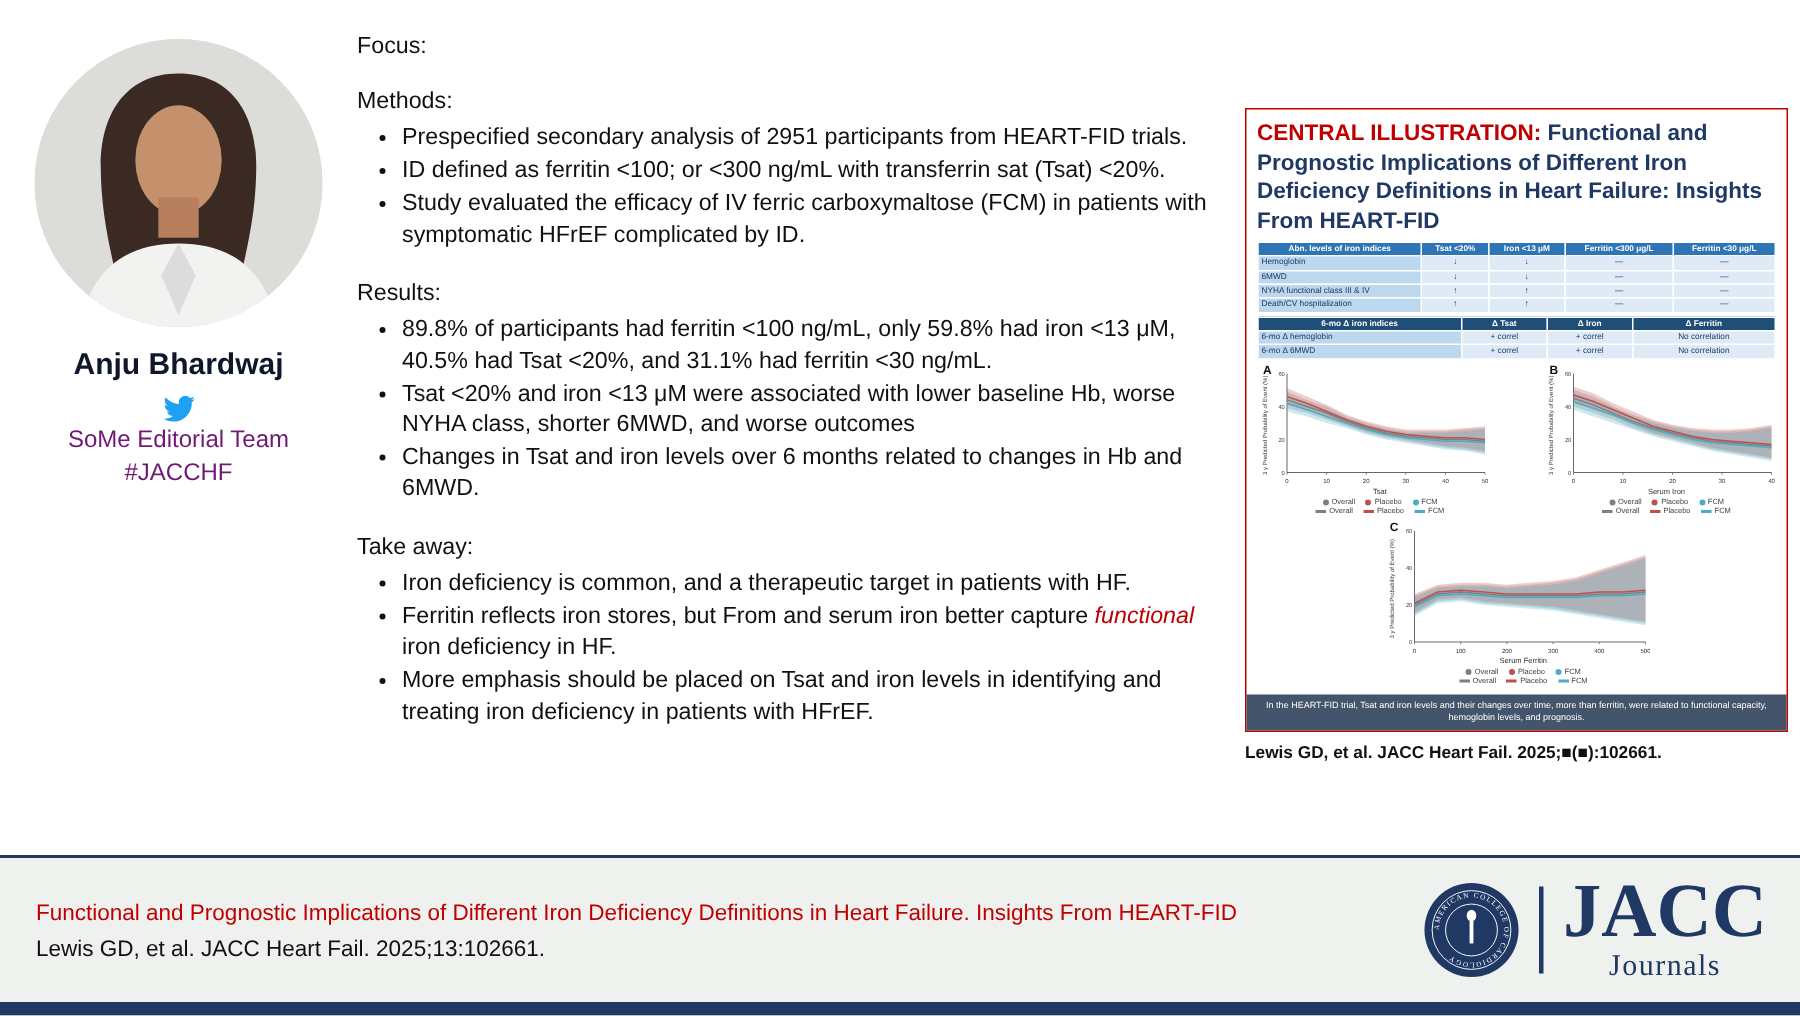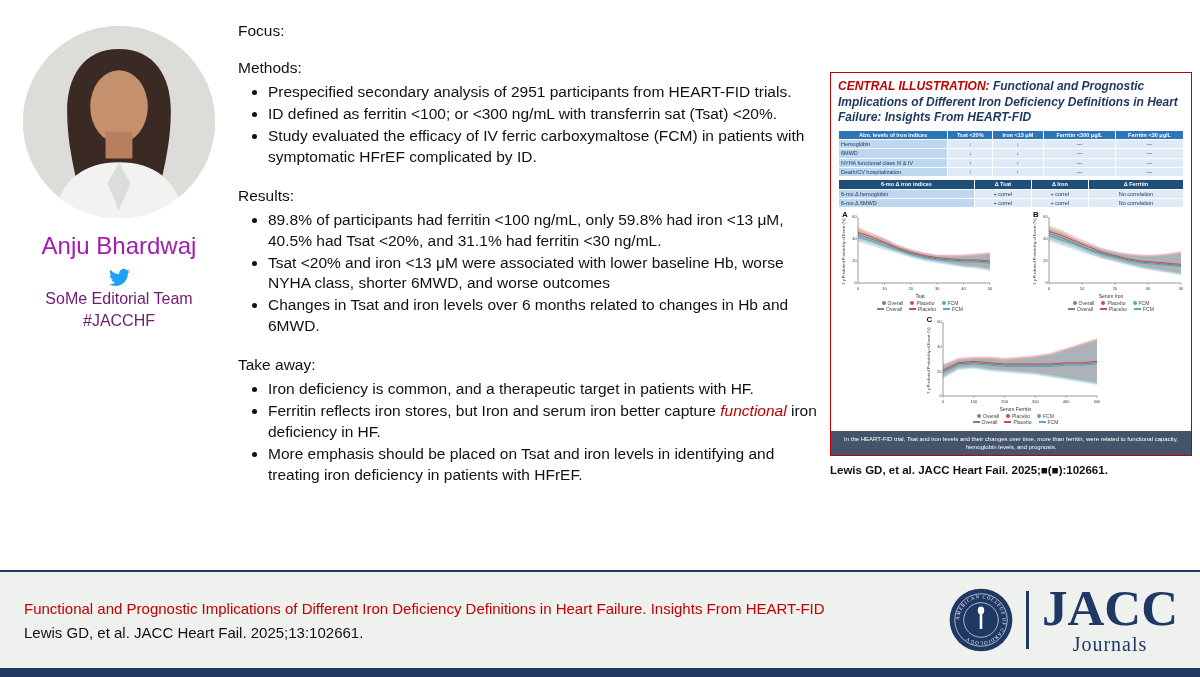--- a/index.html
+++ b/index.html
@@ -7,37 +7,37 @@
   .canvas {
     position: relative; width: 1200px; height: 677px; background: #ffffff;
     font-family: "Liberation Sans", sans-serif; overflow: hidden; margin: 0 auto;
   }
   .main-area { display: flex; height: 570px; }
 
   
   .profile { flex: 0 0 238px; display: flex; flex-direction: column; align-items: center; padding-top: 26px; }
   .avatar { width: 192px; height: 192px; border-radius: 50%; overflow: hidden; flex: 0 0 auto; background: #dcdcd8; }
   .avatar svg { display: block; width: 100%; height: 100%; }
-  .name { margin-top: 14px; font-size: 24px; font-weight: 400; color: #a21caf; }
+  .name { margin-top: 14px; font-size: 20px; font-weight: 700; color: #0f172a; }
   .handle { display: flex; align-items: center; gap: 7px; font-size: 21px; font-weight: 700; color: #222; margin-top: 7px; }
   .handle svg { width: 21px; height: 21px; }
   .org { margin-top: 0; text-align: center; font-size: 16px; color: #701a75; line-height: 1.35; }
 
   
   .content { flex: 1 1 auto; padding: 22px 12px 0 0; color: #111; }
   .heading { font-size: 15.5px; margin: 19px 0 5px 0; }
   .heading:first-child { margin-top: 0; }
   .content ul { margin: 0; padding-left: 30px; }
   .content li { font-size: 15.5px; line-height: 1.35; margin: 1px 0; }
   .em-red { color: #c00000; font-style: italic; font-weight: 400; }
 
   
   .central-wrap { flex: 0 0 370px; padding: 72px 8px 0 0; }
   .central-card { border: 1.5px solid #c00000; background: #fff; padding: 6px 7px 0 7px; }
-  .ci-header { font-size: 12px; line-height: 1.3; font-weight: 700; color: #1f3864; margin-bottom: 4px; font-style: italic; }
+  .ci-header { font-size: 15px; line-height: 1.3; font-weight: 700; color: #1f3864; margin-bottom: 4px; }
   .ci-label { color: #c00000; }
   table { width: 100%; border-collapse: collapse; margin: 2px 0; }
   th, td { border: 1px solid #fff; padding: 1px 2px; font-size: 5.5px; line-height: 1.15; text-align: center; color: #1f3864; }
   .t1 th { background: #2e75b6; color: #fff; font-weight: 700; }
   .t1 td { background: #deebf7; }
   .t1 td.rowhead { background: #bdd7ee; text-align: left; }
   .t2 th { background: #1f4e79; color: #fff; font-weight: 700; }
   .t2 td { background: #deebf7; }
   .t2 td.rowhead { background: #bdd7ee; text-align: left; }
 
@@ -116,21 +116,21 @@
       <div class="heading">Results:</div>
       <ul>
         <li>89.8% of participants had ferritin &lt;100 ng/mL, only 59.8% had iron &lt;13 μM, 40.5% had Tsat &lt;20%, and 31.1% had ferritin &lt;30 ng/mL.</li>
         <li>Tsat &lt;20% and iron &lt;13 μM were associated with lower baseline Hb, worse NYHA class, shorter 6MWD, and worse outcomes</li>
         <li>Changes in Tsat and iron levels over 6 months related to changes in Hb and 6MWD.</li>
       </ul>
 
       <div class="heading">Take away:</div>
       <ul>
         <li>Iron deficiency is common, and a therapeutic target in patients with HF.</li>
-        <li><span>Ferritin reflects iron stores, but Iron and serum iron better capture </span><span class="em-red">functional</span><span> iron deficiency in HF.</span></li>
+        <li><span>Ferritin reflects iron stores, but From and serum iron better capture </span><span class="em-red">functional</span><span> iron deficiency in HF.</span></li>
         <li>More emphasis should be placed on Tsat and iron levels in identifying and treating iron deficiency in patients with HFrEF.</li>
       </ul>
     </section>
 
     <aside class="central-wrap">
       <div class="central-card">
         <div class="ci-header">
           <span class="ci-label">CENTRAL ILLUSTRATION:</span>
           <span>Functional and Prognostic Implications of Different Iron Deficiency Definitions in Heart Failure: Insights From HEART-FID</span>
         </div>

